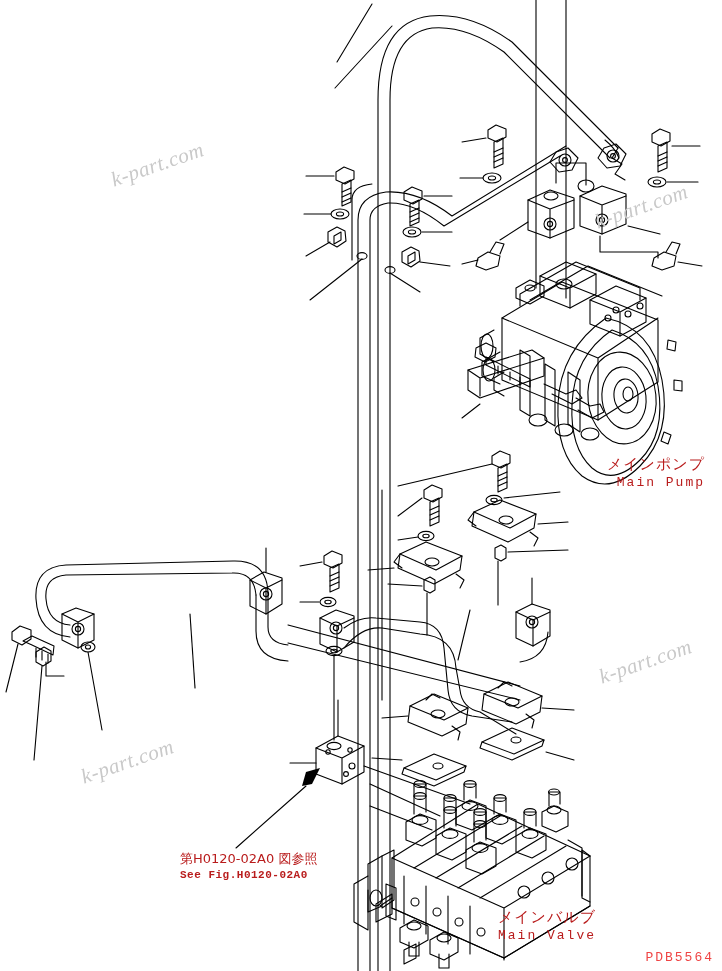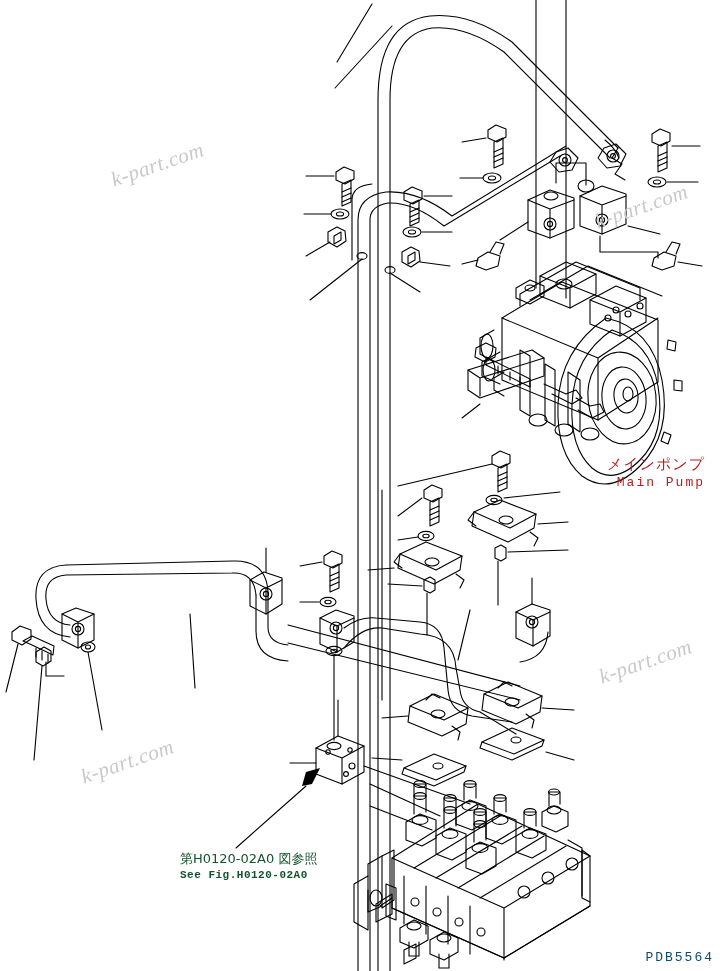--- a/index.html
+++ b/index.html
@@ -7,25 +7,25 @@
   body{width:722px;height:971px;position:relative;overflow:hidden;
        font-family:"Liberation Mono","DejaVu Sans Mono",monospace;}
   #sheet{position:absolute;left:0;top:0;width:722px;height:971px;background:#fff;}
   #art{position:absolute;left:0;top:0;width:722px;height:971px;}
   .wm{position:absolute;color:#c9c9c9;font-family:"Liberation Serif","DejaVu Serif",serif;
       font-style:italic;font-size:21px;white-space:nowrap;letter-spacing:.5px;
       transform:rotate(-19deg);transform-origin:0 50%;pointer-events:none;}
   .lbl{position:absolute;white-space:nowrap;color:#b91c1c;text-align:right;}
   .lbl .jp{font-family:"DejaVu Sans","Liberation Sans",sans-serif;font-size:15px;letter-spacing:1px;display:block;}
   .lbl .en{font-family:"Liberation Mono","DejaVu Sans Mono",monospace;font-size:13px;font-weight:normal;letter-spacing:2px;display:block;margin-top:1px;}
-  .reflbl{position:absolute;white-space:nowrap;color:#14532d;text-align:left;}
+  .reflbl{position:absolute;white-space:nowrap;color:#b91c1c;text-align:left;}
   .reflbl .jp{font-family:"DejaVu Sans","Liberation Sans",sans-serif;font-size:13px;display:block;}
   .reflbl .en{font-family:"Liberation Mono","DejaVu Sans Mono",monospace;font-size:11px;font-weight:bold;letter-spacing:.5px;display:block;margin-top:1px;}
   #figno{position:absolute;right:8px;bottom:6px;font-family:"Liberation Mono","DejaVu Sans Mono",monospace;
-         font-size:13px;letter-spacing:2px;color:#0c4a6e;}
+         font-size:13px;letter-spacing:2px;color:#ef4444;}
 </style>
 </head>
 <body>
 
 <div id="sheet">
 
   <svg id="art" viewBox="0 0 722 971" xmlns="http://www.w3.org/2000/svg">
     <g fill="none" stroke="#000" stroke-width="1.1" stroke-linecap="round" stroke-linejoin="round">
 
       <g>
@@ -471,20 +471,24 @@
   <div class="wm" style="left:112px;top:168px">k-part.com</div>
   <div class="wm" style="left:596px;top:210px">k-part.com</div>
   <div class="wm" style="left:600px;top:665px">k-part.com</div>
   <div class="wm" style="left:82px;top:765px">k-part.com</div>
 
   <div class="lbl" style="left:600px;top:455px;width:105px;">
     <span class="jp">メインポンプ</span>
     <span class="en">Main Pump</span>
   </div>
 
+  <div class="lbl" style="left:486px;top:908px;width:110px;">
+    <span class="jp">メインバルブ</span>
+    <span class="en">Main Valve</span>
+  </div>
 
   <div class="reflbl" style="left:180px;top:850px;">
     <span class="jp">第H0120-02A0 図参照</span>
     <span class="en">See Fig.H0120-02A0</span>
   </div>
 
   <div id="figno">PDB5564</div>
 
 </div>
 

